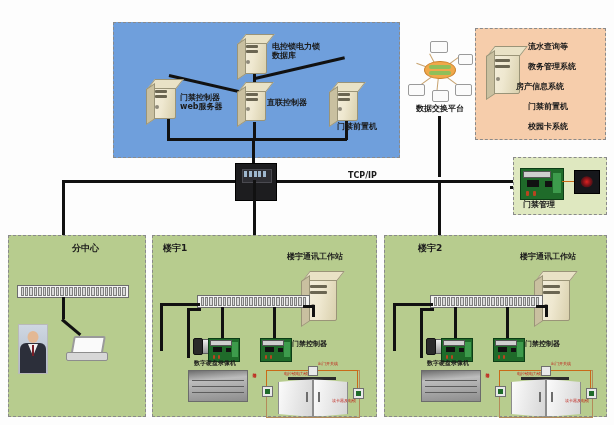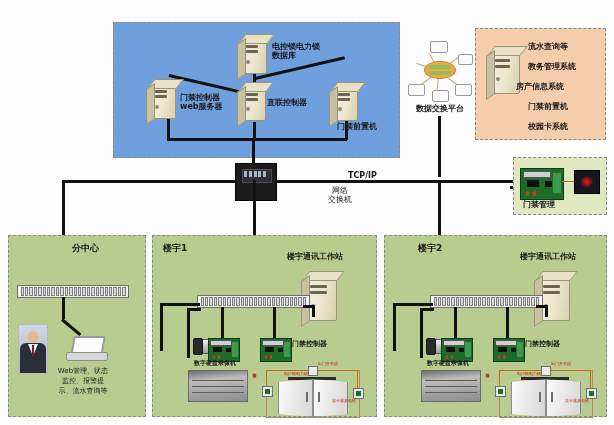--- a/index.html
+++ b/index.html
@@ -212,22 +212,20 @@
 
   <div class="nsw" style="left:235px;top:163px;width:40px;height:36px;">
     <div class="face"></div>
     <div class="led" style="left:20%;"></div>
     <div class="led" style="left:32%;"></div>
     <div class="led" style="left:44%;"></div>
     <div class="led" style="left:56%;"></div>
     <div class="led" style="left:68%;"></div>
   </div>
   <div class="lbl lbl-cn t8" style="left:348px;top:171px;font-weight:bold;">TCP/IP</div>
-  <div class="lbl lbl-cn t8 center" style="left:310px;top:186px;width:60px;">网络
-交换机</div>
   <div class="ln ln-v" style="left:253px;top:197px;height:20px;"></div>
 
   <div class="ln ln-v" style="left:62px;top:180px;height:70px;"></div>
   <div class="ln ln-v" style="left:253px;top:180px;height:118px;"></div>
   <div class="ln ln-v" style="left:438px;top:180px;height:118px;"></div>
   <div class="ln ln-v" style="left:604px;top:180px;height:12px;"></div>
   <div class="ln ln-h" style="left:510px;top:186px;width:96px;"></div>
 
   <div class="panel" style="left:513px;top:157px;width:94px;height:58px;background:#dfe8c0;"></div>
   <div class="pcb" style="left:520px;top:168px;width:42px;height:30px;">
@@ -281,23 +279,20 @@
     <div class="head" style="top:6px;width:11px;height:12px;"></div>
     <div class="suit" style="top:18px;width:26px;height:30px;"></div>
     <div class="shirt" style="top:19px;width:10px;height:12px;"></div>
     <div class="tie" style="top:20px;width:2px;height:11px;"></div>
   </div>
 
   <div class="lap" style="position:absolute;left:66px;top:336px;width:40px;height:26px;">
     <div class="screen" style="left:6px;top:0;width:28px;height:17px;"></div>
     <div class="base" style="left:0;top:16px;width:40px;height:7px;"></div>
   </div>
-  <div class="lbl lbl-cn t7 center" style="left:28px;top:366px;width:110px;line-height:1.45;">Web管理、状态
-监控、报警提
-示、流水查询等</div>
 
   <div class="panel panel-green" style="left:152px;top:235px;width:225px;height:182px;"></div>
   <div class="lbl lbl-cn t9 bold" style="left:163px;top:243px;">楼宇1</div>
   <div class="lbl lbl-cn t8 bold" style="left:287px;top:252px;">楼宇通讯工作站</div>
 
   <div class="srv" style="left:307px;top:277px;width:28px;height:42px;">
     <div class="body"></div>
       <div class="top"></div>
       <div class="side"></div>
     <div class="slot" style="top:8px;"></div>

